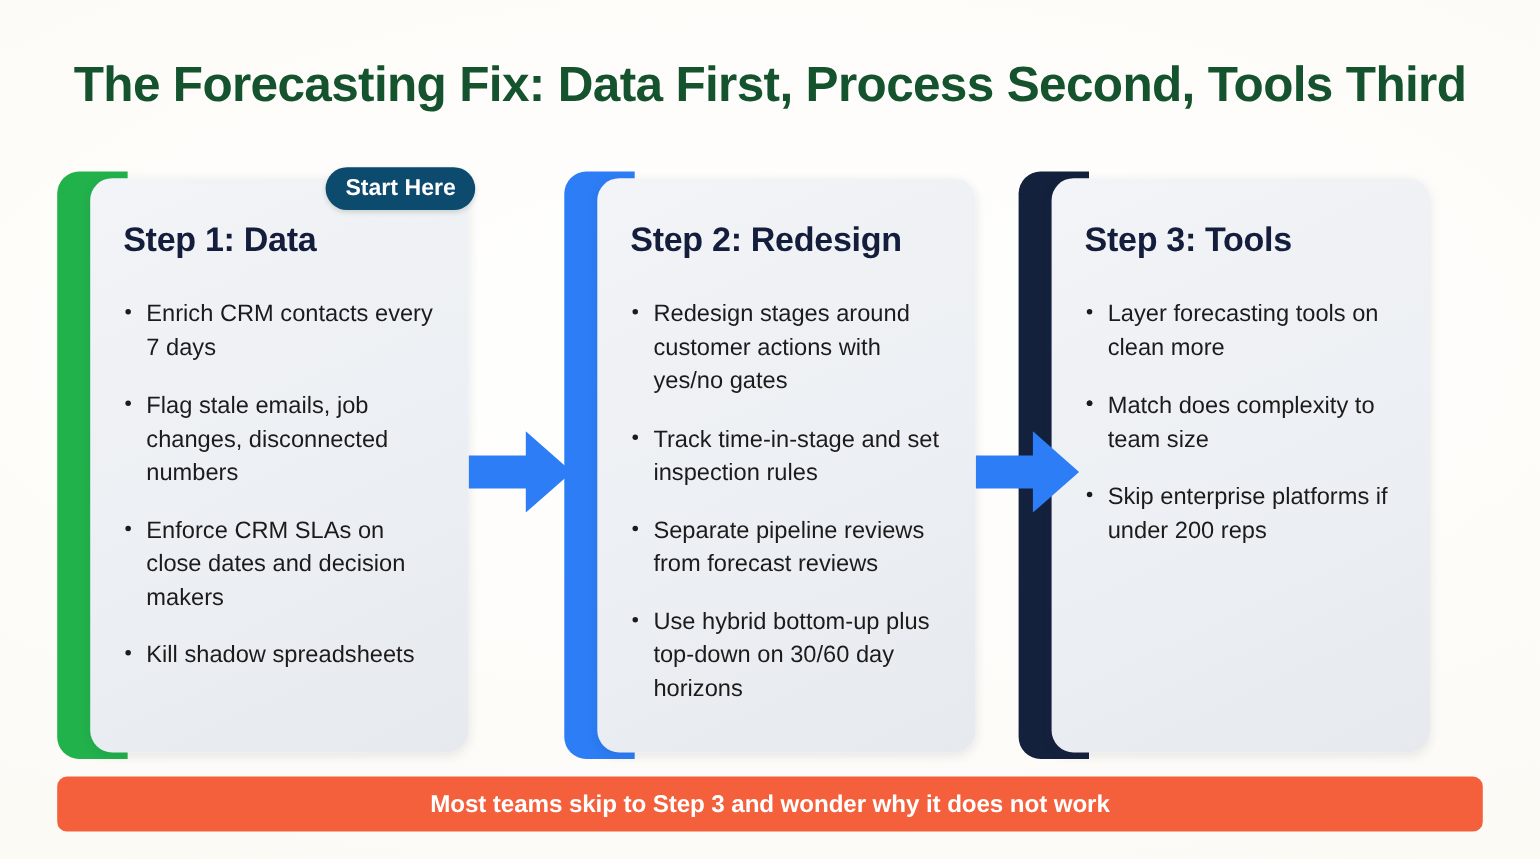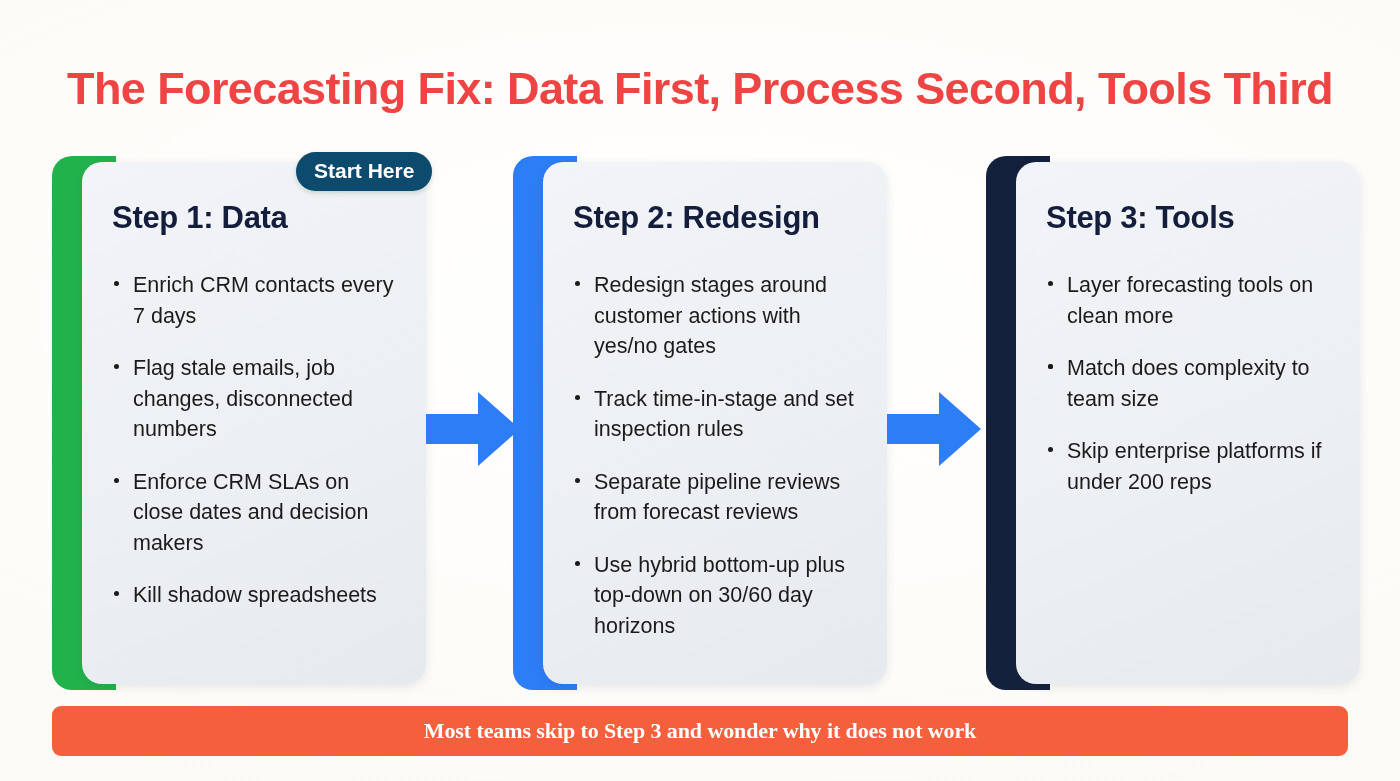--- a/index.html
+++ b/index.html
@@ -21,48 +21,48 @@
     position: absolute;
     inset: 0;
     background:
       radial-gradient(ellipse 90% 70% at 50% 40%, #ffffff 0%, #fdfcf9 60%, #fbfaf5 100%);
   }
 
   
   .page-title {
     position: absolute;
     left: 0;
-    top: 64px;
+    top: 52px;
     width: 1400px;
     text-align: center;
     font-size: 45px;
     font-weight: bold;
     letter-spacing: -0.6px;
-    color: #ef4444;
+    color: #14532d;
     line-height: 1.12;
   }
 
   
   .cards {
     position: absolute;
     left: 52px;
     top: 156px;
     width: 1296px;
     height: 534px;
   }
 
   .card-wrap {
     position: absolute;
     top: 0;
     width: 374px;
     height: 534px;
   }
   .card-wrap.c0 { left: 0; }
   .card-wrap.c1 { left: 461px; }
-  .card-wrap.c2 { left: 934px; }
+  .card-wrap.c2 { left: 874px; }
 
   
   .accent {
     position: absolute;
     left: 0;
     top: 0;
     width: 64px;
     height: 534px;
     border-radius: 20px 0 0 20px;
   }
@@ -148,21 +148,20 @@
     height: 50px;
     background: #f4603c;
     border-radius: 9px;
     color: #ffffff;
     font-size: 22px;
     font-weight: bold;
     display: flex;
     align-items: center;
     justify-content: center;
     letter-spacing: -0.1px;
-    font-family: Liberation Serif, serif;
   }
 </style>
 </head>
 <body>
 
 <div class="canvas"></div>
 
 <div class="page-title">The Forecasting Fix: Data First, Process Second, Tools Third</div>
 
 <div class="cards">

